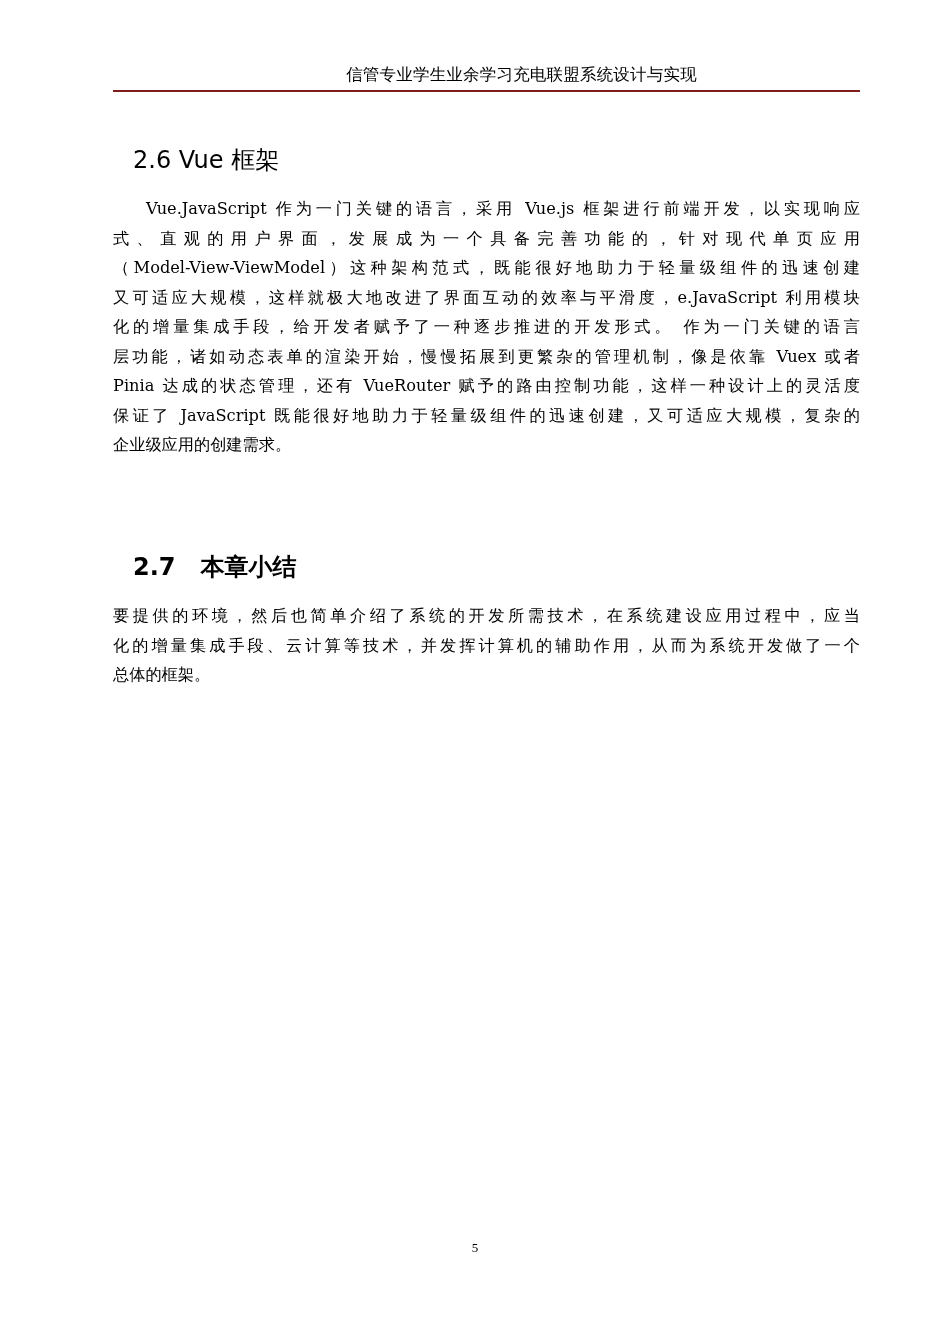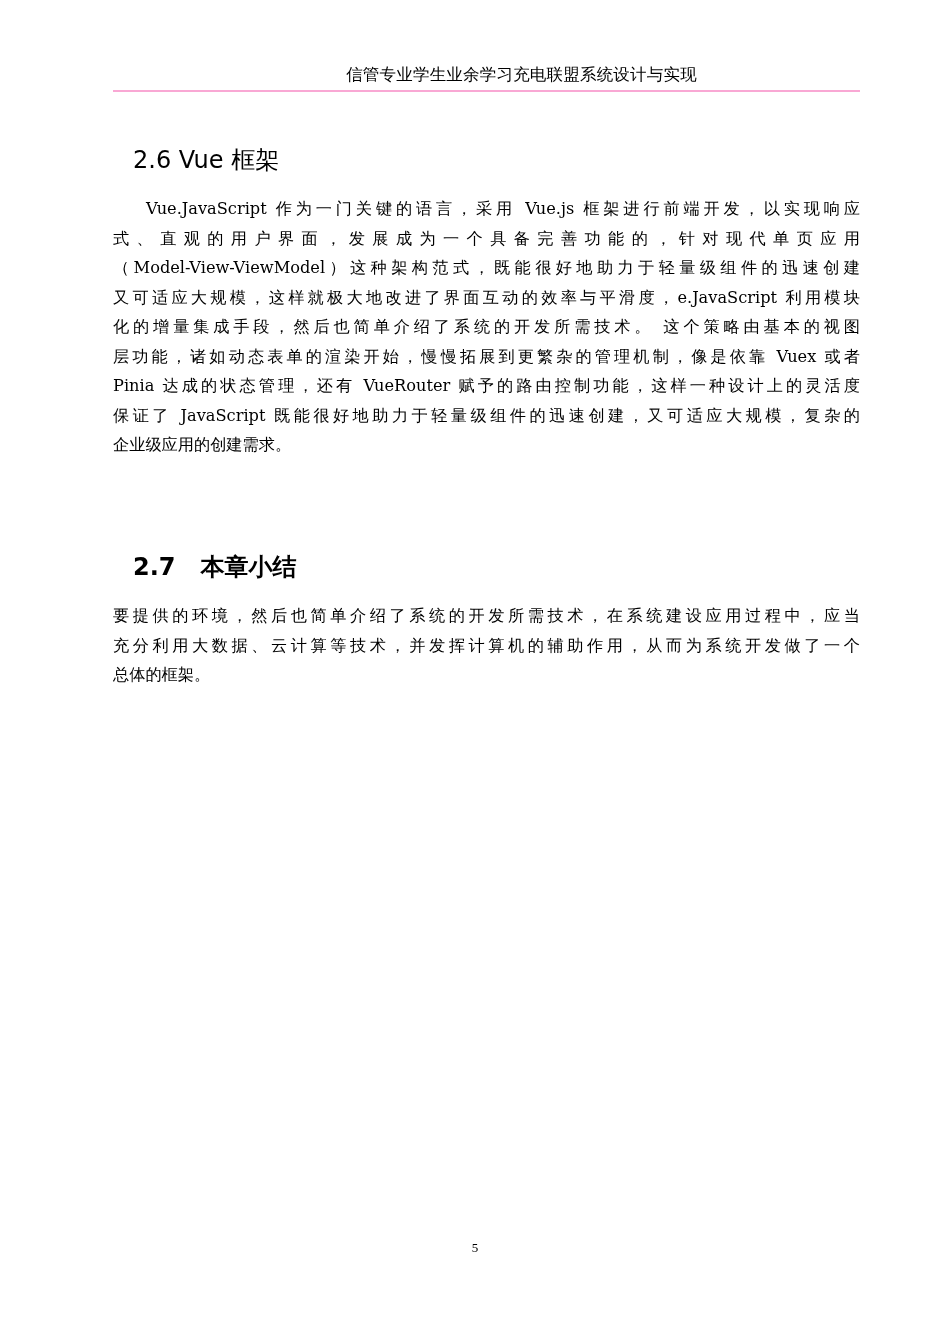--- a/index.html
+++ b/index.html
@@ -14,21 +14,21 @@
       overflow: hidden;
       font-family: "DejaVu Serif", "Liberation Serif", serif;
       color: #000;
     }
     .page-header {
       position: absolute;
       left: 113px;
       top: 64px;
       width: 747px;
       height: 26px;
-      border-bottom: 2px solid #f9a8d4;
+      border-bottom: 2px solid #7f1d1d;
       text-align: center;
     }
     .page-header span {
       display: inline-block;
       font-size: 16.5px;
       line-height: 22px;
       margin-left: 70px;
       letter-spacing: 0.2px;
     }
     .section-heading {
@@ -75,28 +75,28 @@
   <span>信管专业学生业余学习充电联盟系统设计与实现</span>
 </div>
 
 <h2 class="section-heading" style="top:140px;">2.6 Vue 框架</h2>
 
 <div class="para" style="top:194px;">
   <span class="line indent">Vue.JavaScript 作为一门关键的语言，采用 Vue.js 框架进行前端开发，以实现响应</span>
   <span class="line">式、直观的用户界面，发展成为一个具备完善功能的，针对现代单页应用</span>
   <span class="line">（Model-View-ViewModel）这种架构范式，既能很好地助力于轻量级组件的迅速创建</span>
   <span class="line">又可适应大规模，这样就极大地改进了界面互动的效率与平滑度，e.JavaScript 利用模块</span>
-  <span class="line">化的增量集成手段，然后也简单介绍了系统的开发所需技术。 这个策略由基本的视图</span>
+  <span class="line">化的增量集成手段，给开发者赋予了一种逐步推进的开发形式。 作为一门关键的语言</span>
   <span class="line">层功能，诸如动态表单的渲染开始，慢慢拓展到更繁杂的管理机制，像是依靠 Vuex 或者</span>
   <span class="line">Pinia 达成的状态管理，还有 VueRouter 赋予的路由控制功能，这样一种设计上的灵活度</span>
   <span class="line">保证了 JavaScript 既能很好地助力于轻量级组件的迅速创建，又可适应大规模，复杂的</span>
   <span class="line last">企业级应用的创建需求。</span>
 </div>
 
 <h2 class="section-heading" style="top:547px;font-weight:bold;">2.7   本章小结</h2>
 
 <div class="para" style="top:601px;">
   <span class="line">要提供的环境，然后也简单介绍了系统的开发所需技术，在系统建设应用过程中，应当</span>
-  <span class="line">充分利用大数据、云计算等技术，并发挥计算机的辅助作用，从而为系统开发做了一个</span>
+  <span class="line">化的增量集成手段、云计算等技术，并发挥计算机的辅助作用，从而为系统开发做了一个</span>
   <span class="line last">总体的框架。</span>
 </div>
 
 <div class="page-number">5</div>
 
 </body></html>

